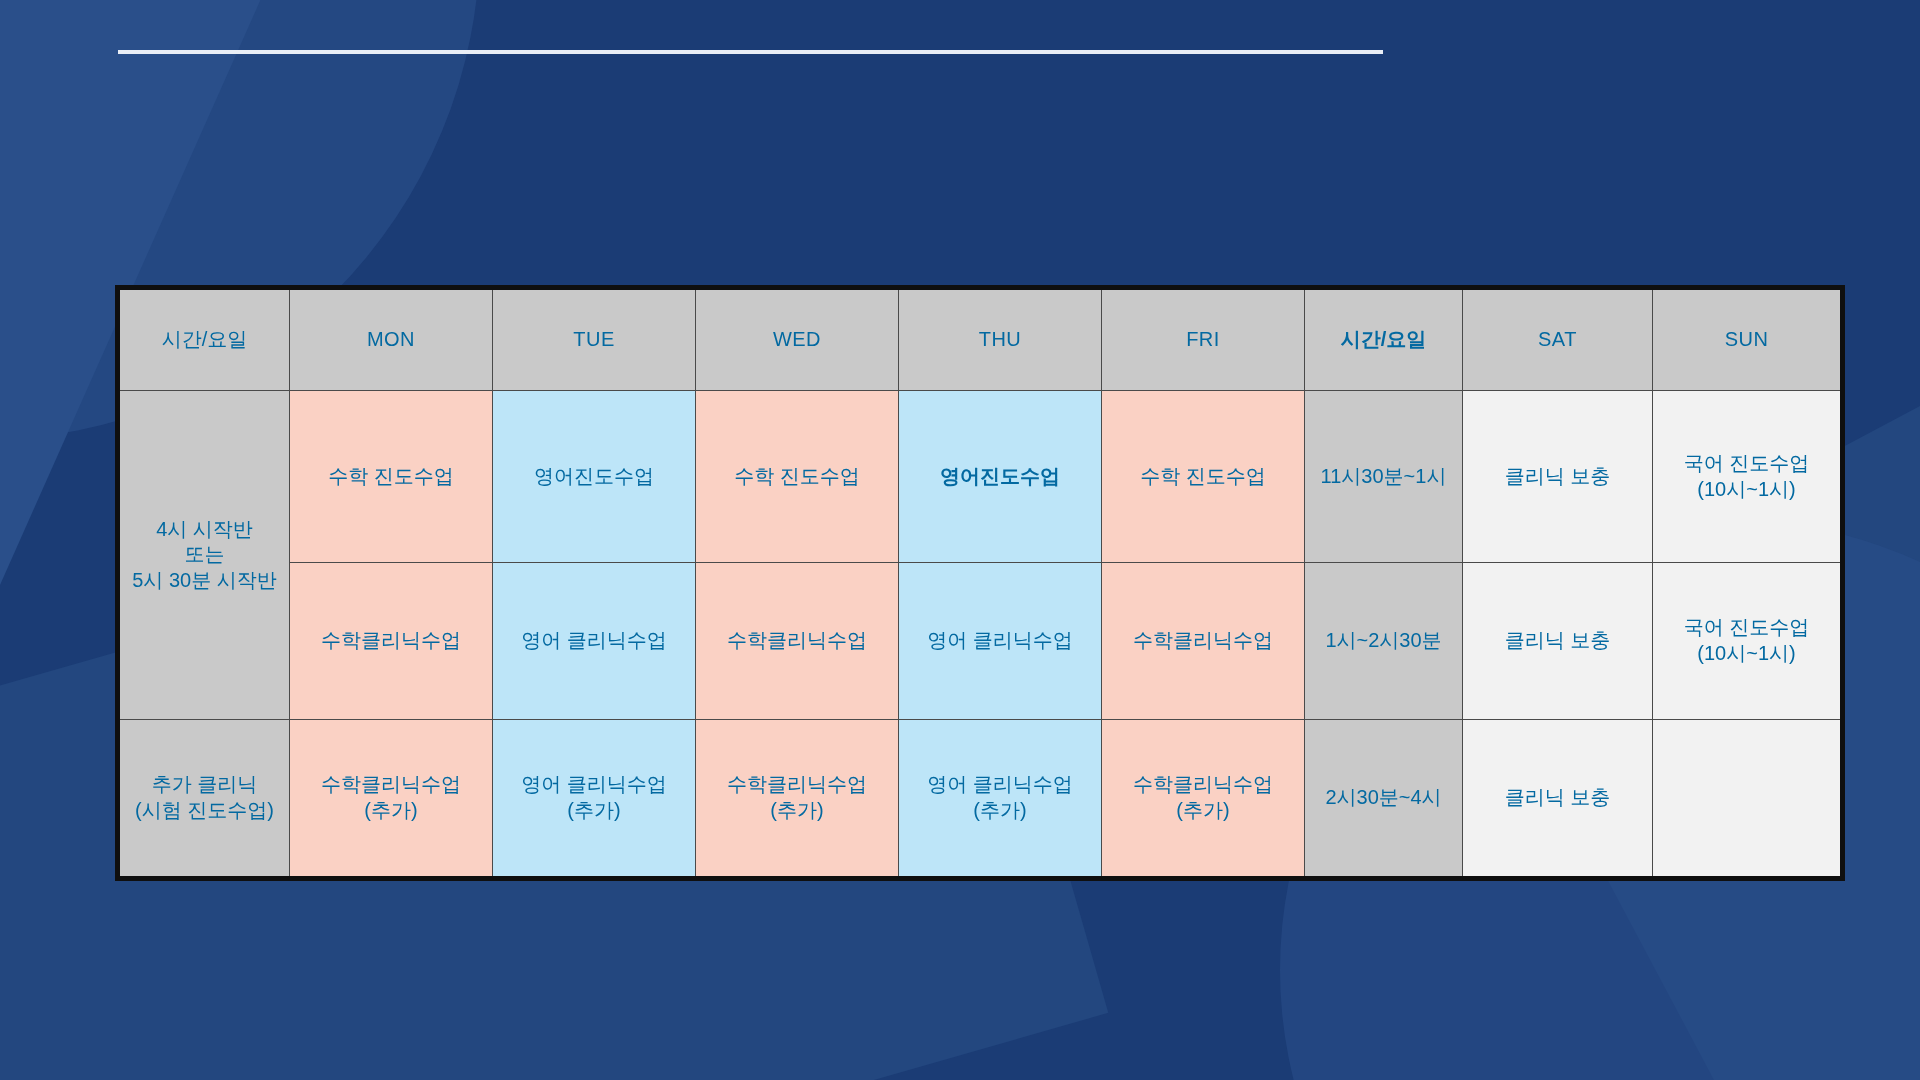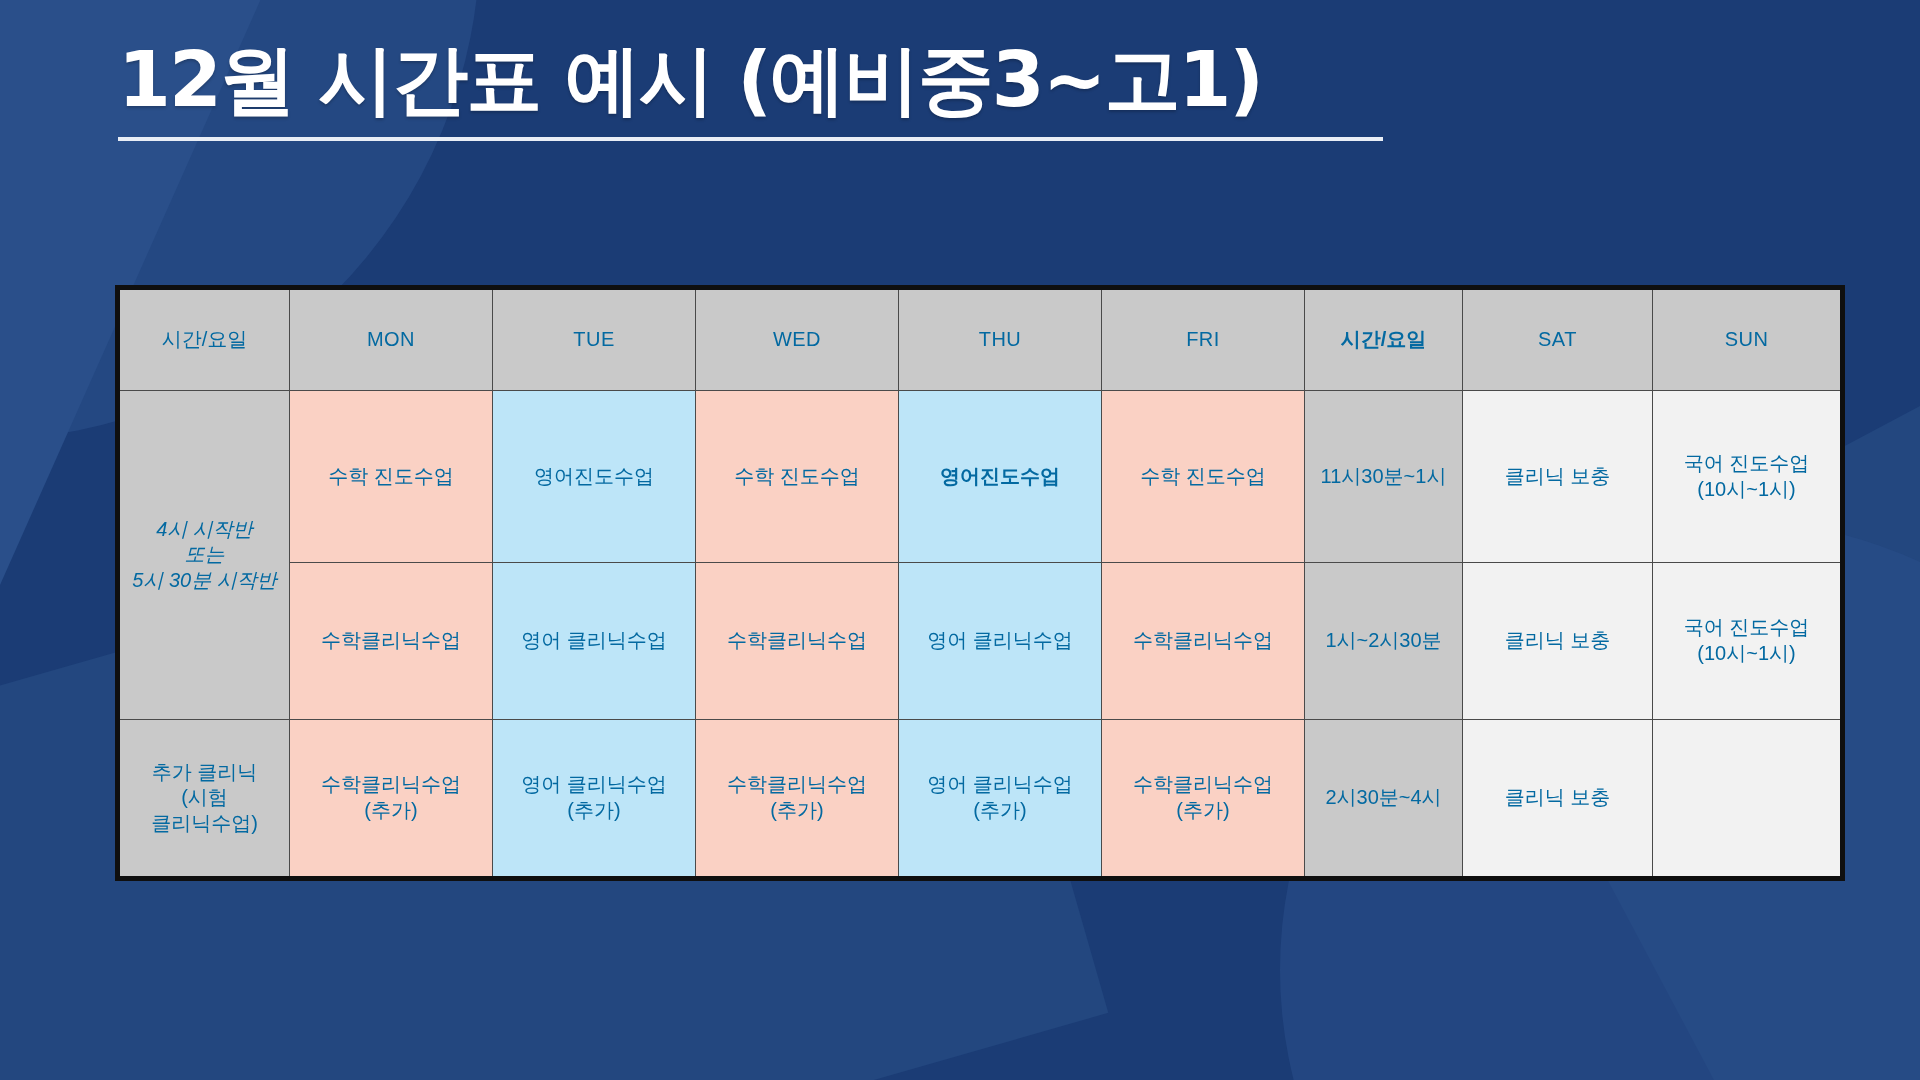--- a/index.html
+++ b/index.html
@@ -147,38 +147,36 @@
   td.c-pink  { background: #fad1c4; }
   td.c-blue  { background: #bde5f8; }
   td.c-white { background: #f2f2f2; }
   td.c-empty { background: #f2f2f2; }
 
   td.bold-cell { font-weight: bold; }
 
   td.stack-label {
     font-size: 20px;
     line-height: 2.05;
-    font-style: italic;
   }
   td.two-line { font-size: 20px; line-height: 1.25; }
 </style>
 </head>
 <body>
 
 <div id="slide">
 
   <div class="bg-arc top-left"></div>
 
   <div class="bg-band b1"></div>
   <div class="bg-band b3"></div>
   <div class="bg-band b4"></div>
   <div class="bg-arc"></div>
 
   <div id="title-block">
-    <div id="page-title">12월 시간표 예시 (예비중3~고1)</div>
     <div id="title-rule"></div>
   </div>
 
   <div id="schedule-wrap">
     <table id="schedule">
       <colgroup>
         <col class="c-time">
         <col class="c-day">
           <col class="c-day">
           <col class="c-day">
@@ -231,21 +229,21 @@
           <td class="c-white">클리닉 보충</td>
           <td class="c-white two-line">
             <div>국어 진도수업</div>
             <div>(10시~1시)</div>
           </td>
         </tr>
 
         <tr class="r3">
           <td class="c-gray two-line">
             <div>추가 클리닉</div>
-            <div>(시험 클리닉수업)</div>
+            <div>(시험 진도수업)</div>
           </td>
           <td class="c-pink two-line">
             <div>수학클리닉수업</div>
             <div>(추가)</div>
           </td>
           <td class="c-blue two-line">
             <div>영어 클리닉수업</div>
             <div>(추가)</div>
           </td>
           <td class="c-pink two-line">

